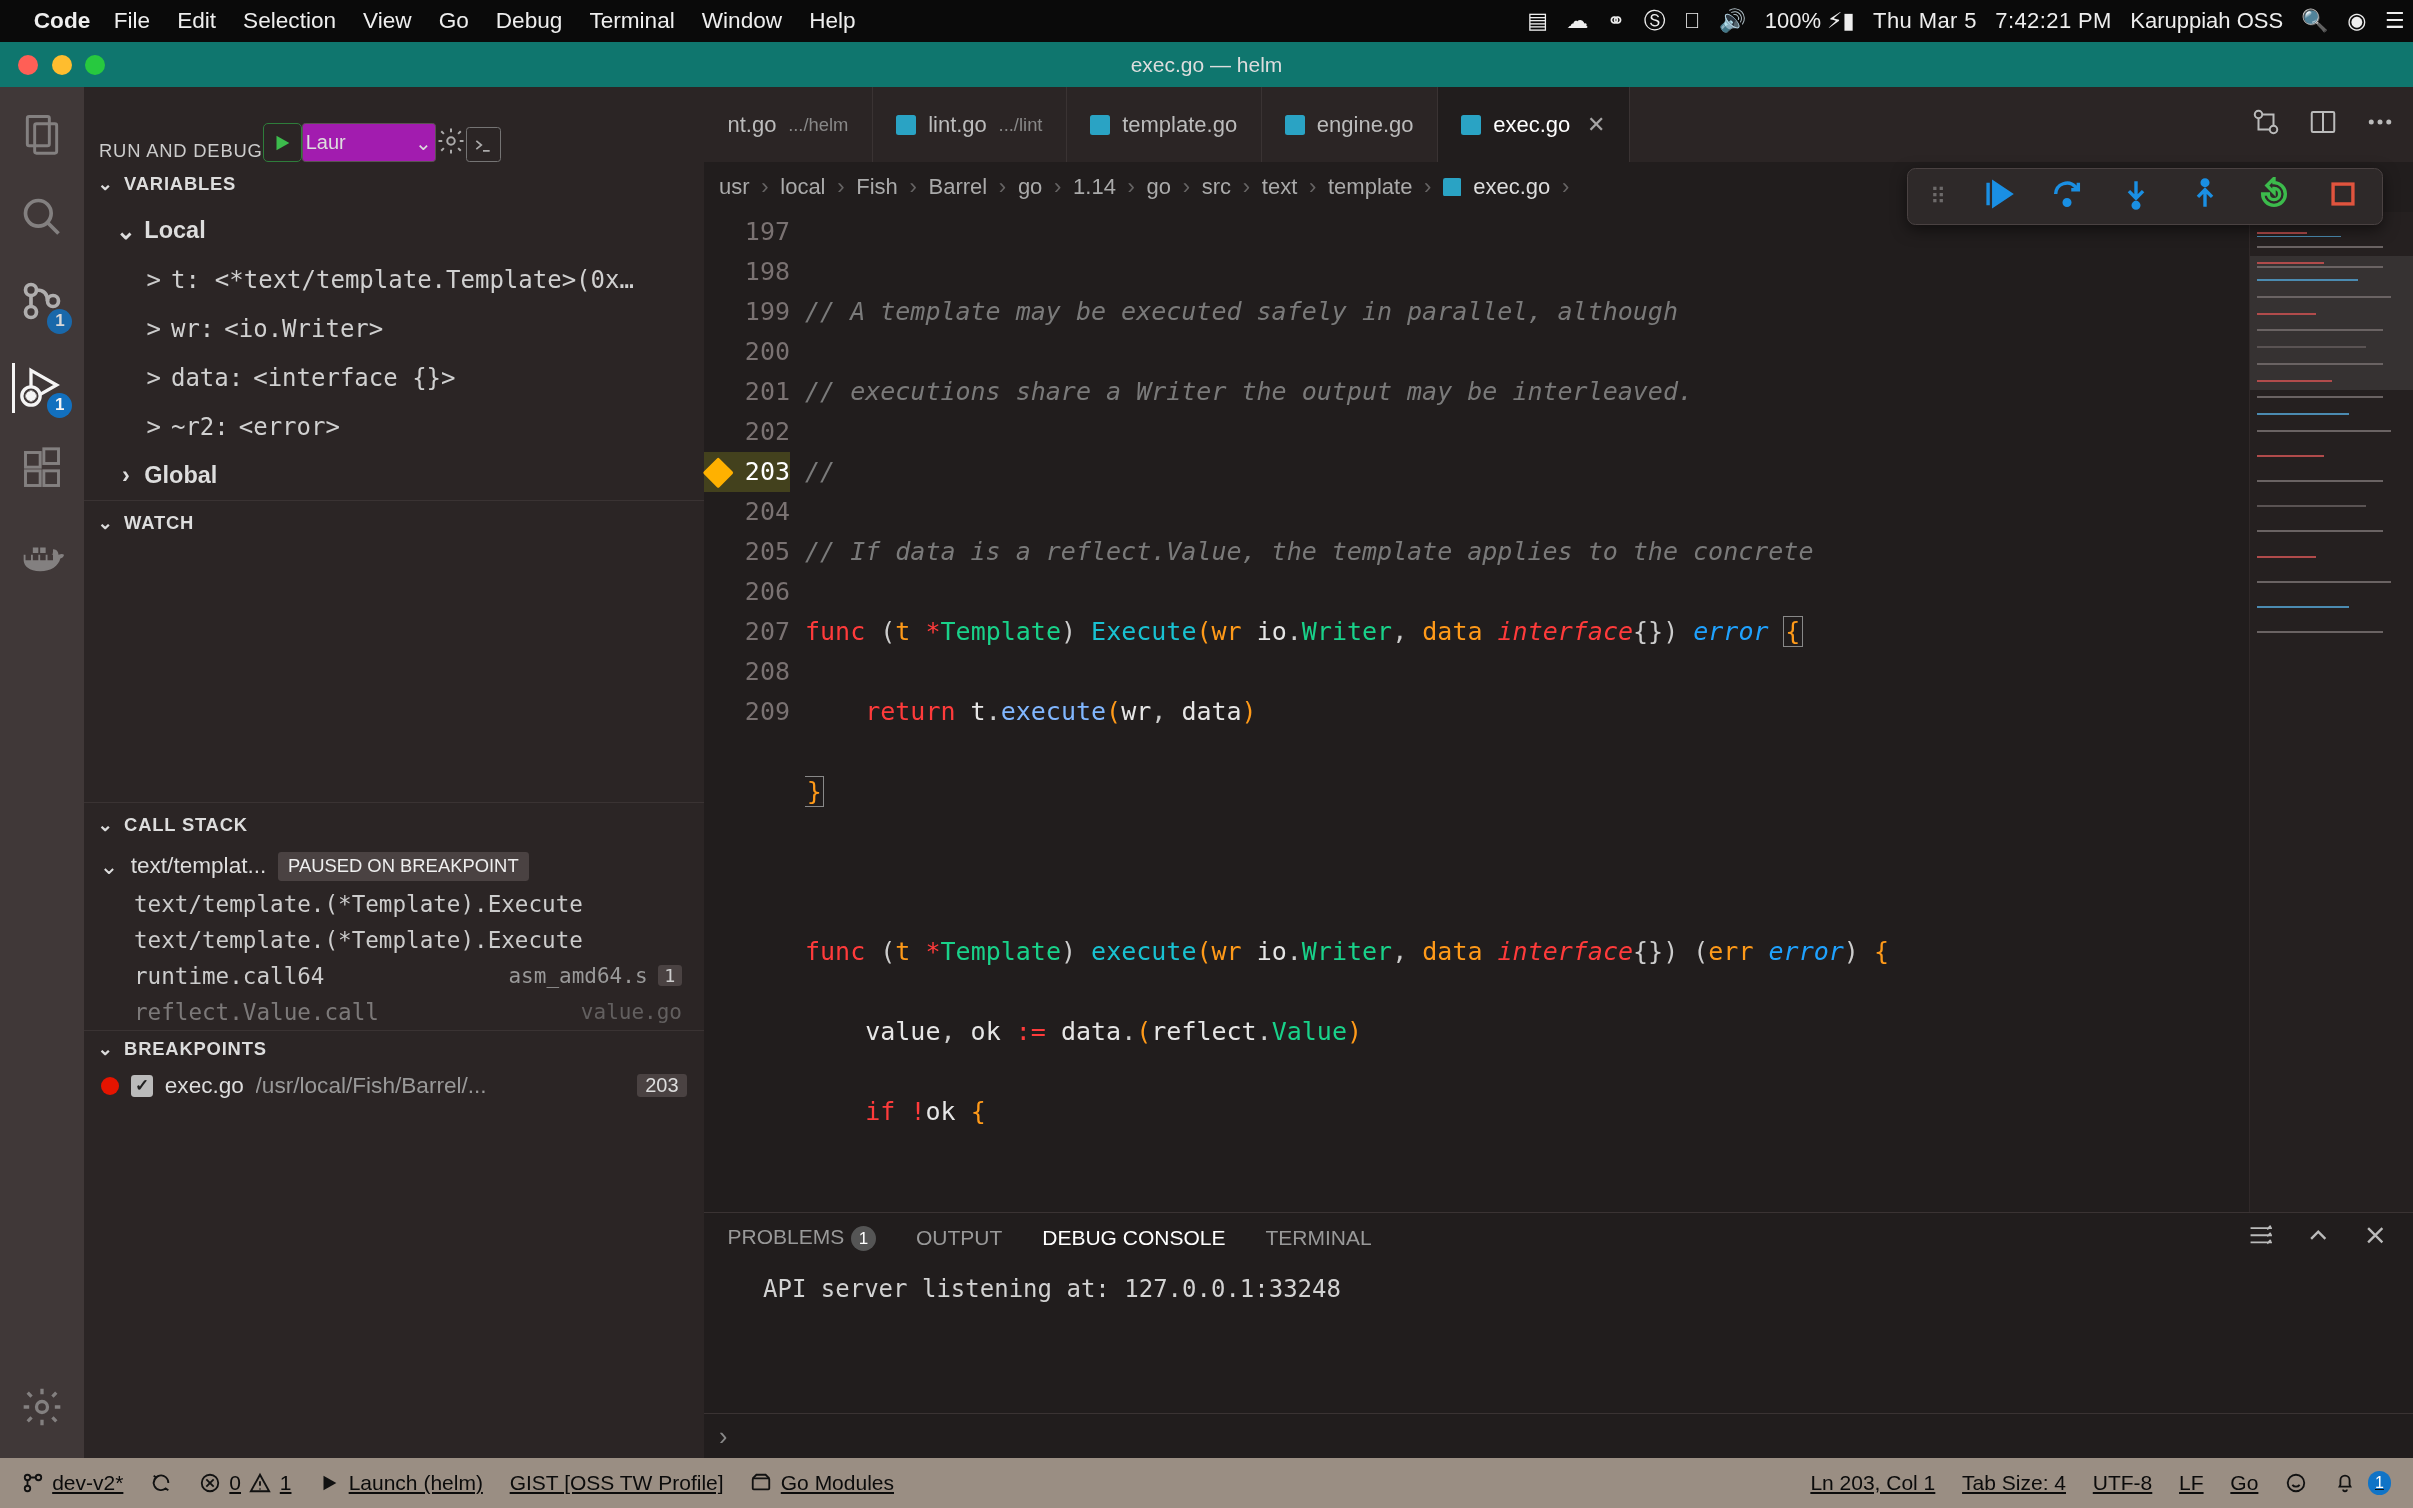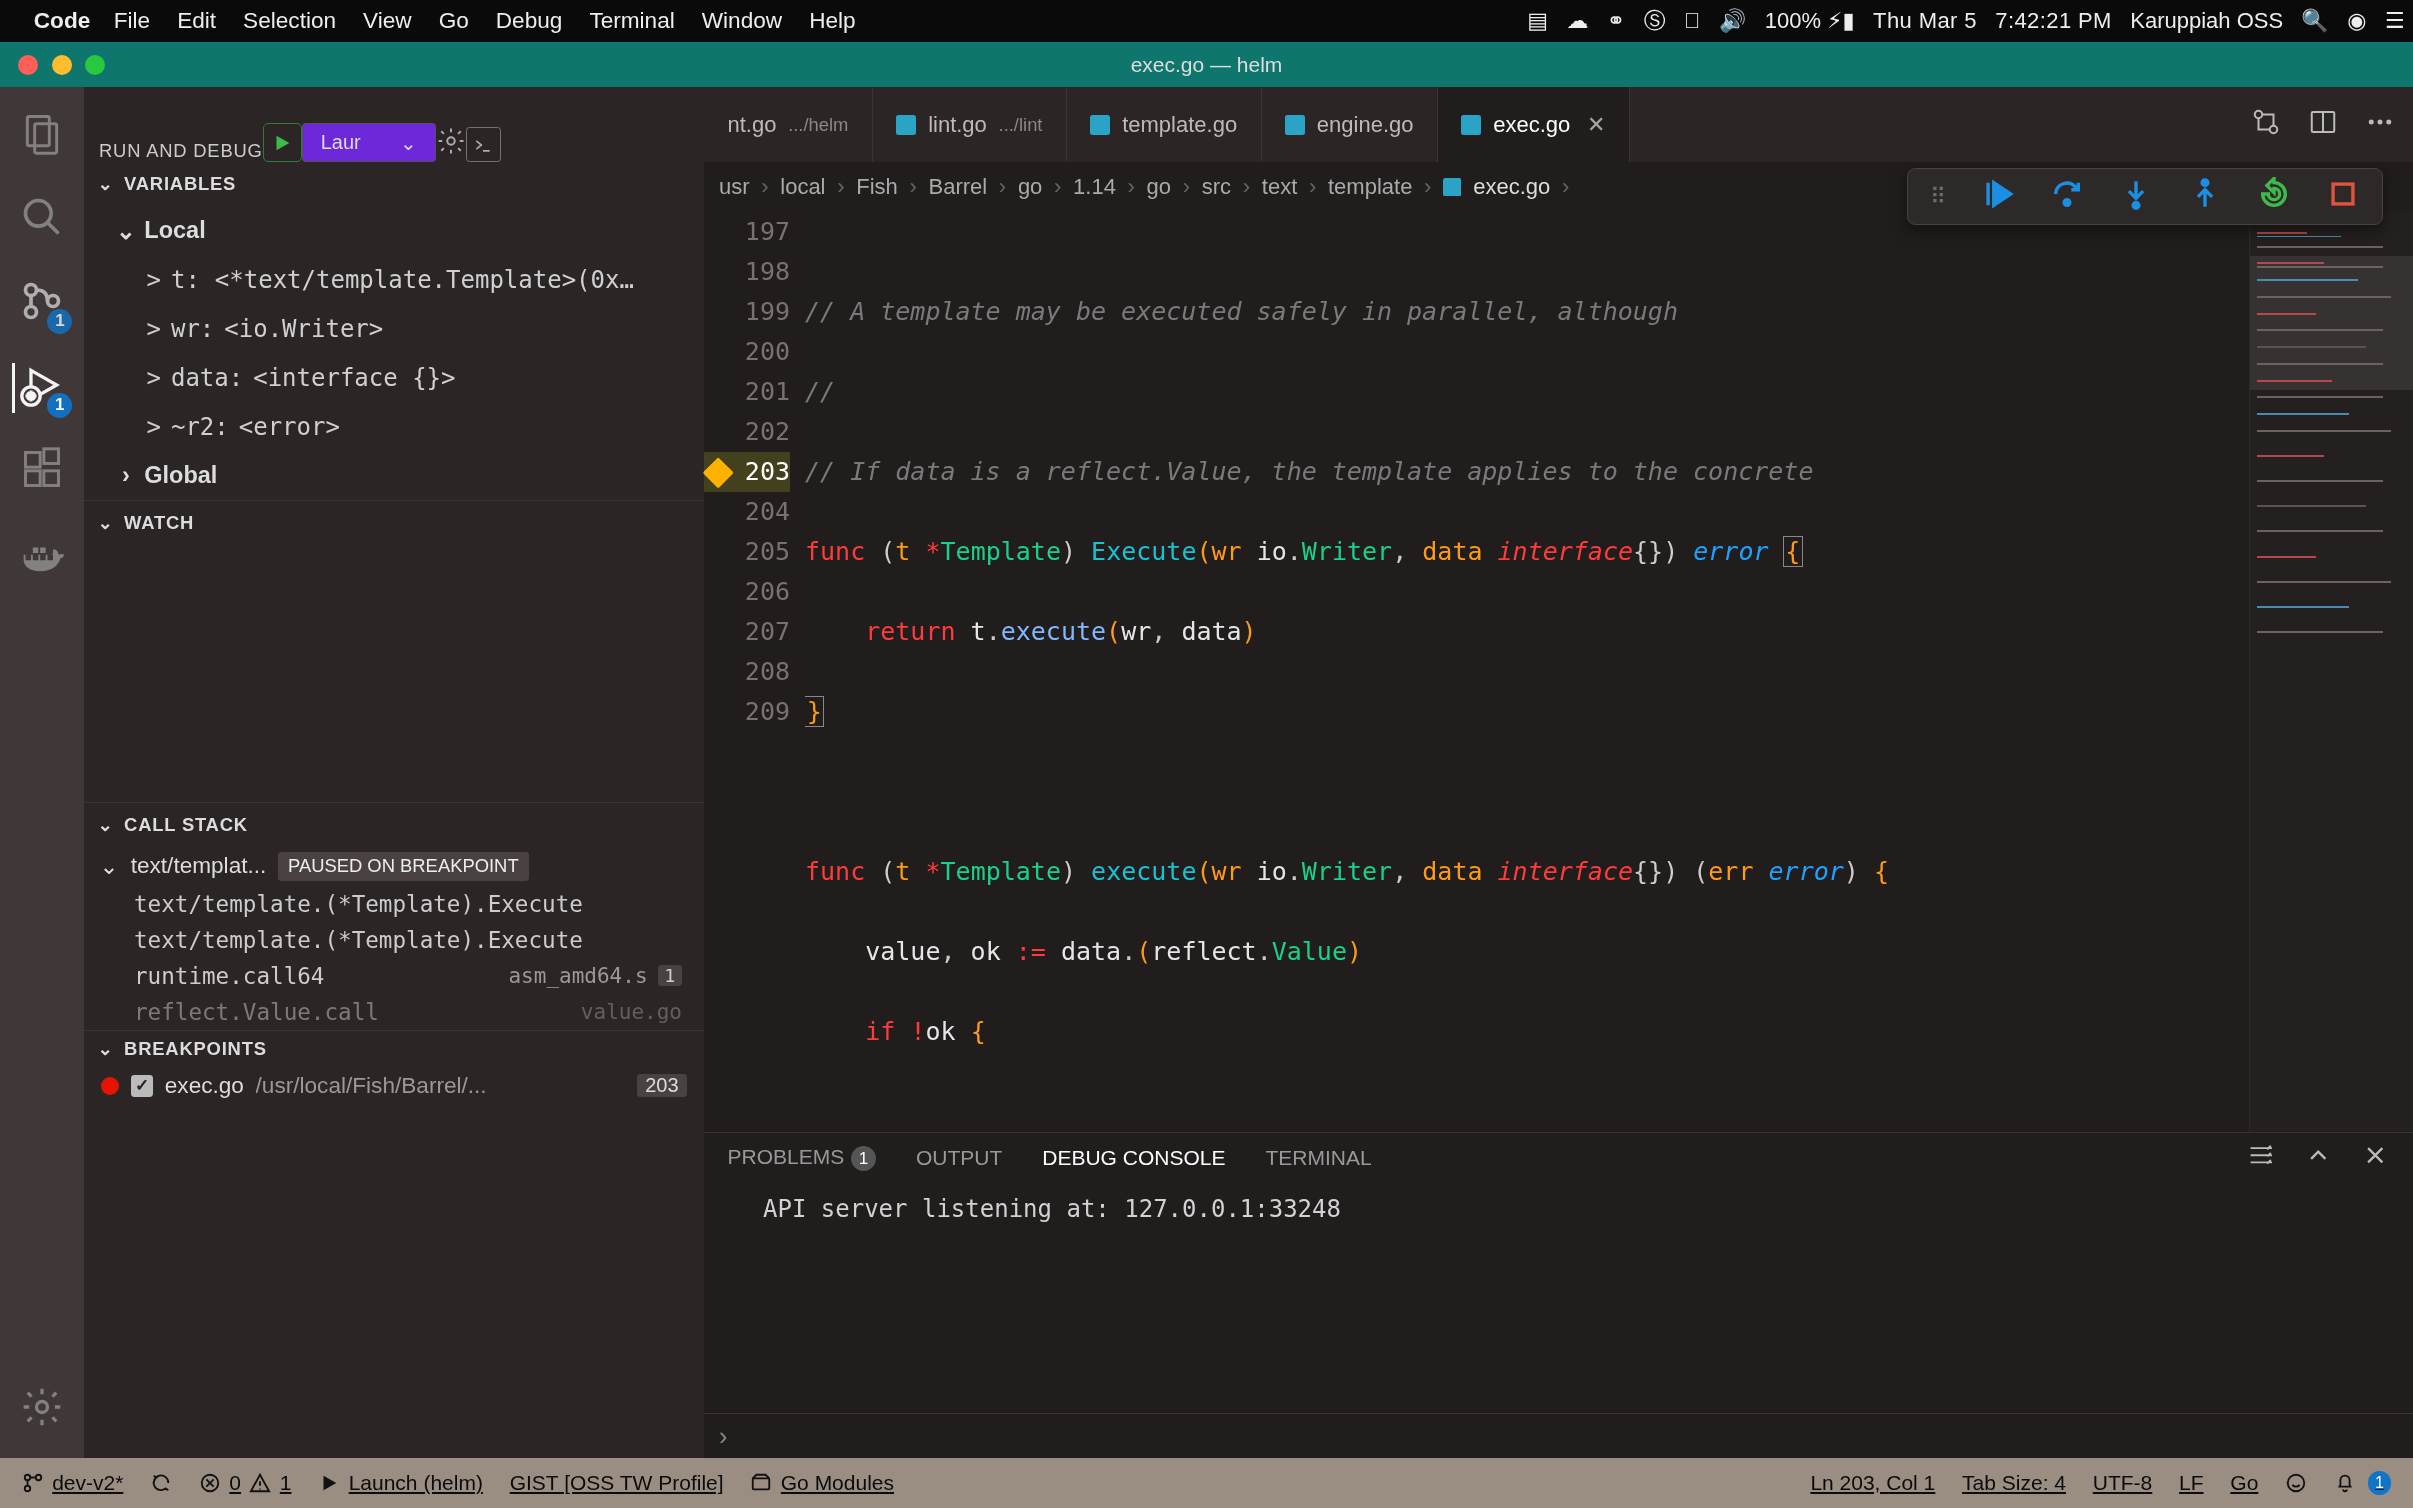--- a/index.html
+++ b/index.html
@@ -22,21 +22,21 @@
 .act-ico { position:relative; opacity:0.55; cursor:pointer;}
 .act-ico.active { opacity:0.95;}
 .act-ico.mid { opacity:0.8;}
 .act-ico svg { width:44px; height:44px; }
 .badge { position:absolute; bottom:-5px; right:-8.4px; background:#1074c7; color:#fff; border-radius:50%; min-width:25px; height:25px; display:flex; align-items:center; justify-content:center; font-size:17px; font-weight:600;}
 .activitybar .spacer { flex:1;}
 .sidebar { width:620px; background:#2b2525; display:flex; flex-direction:column; overflow:hidden;}
 .sb-top { height:75px; display:flex; align-items:flex-end; padding:0 15px; gap:0;}
 .sb-top .title { font-size:18.4px; color:#ccc; letter-spacing:0.8px;}
 .sb-top .play { width:39px; height:39px; border-radius:5px; border:0.8px solid #2e7d3b; display:flex; align-items:center; justify-content:center; color:#3cbb4c;}
-.sb-top .conf { flex:1 1 auto; background:#6d28d9; border:0.8px solid #5a5252; border-radius:3.4px; height:39px; display:flex; align-items:center; padding:0 18px; gap:8.4px; color:#ddd; font-size:20px; max-width:134px; }
+.sb-top .conf { flex:1 1 auto; background:#a21caf; border:0.8px solid #5a5252; border-radius:3.4px; height:39px; display:flex; align-items:center; padding:0 3px; gap:8.4px; color:#ddd; font-size:20px; max-width:134px; }
 .sb-top .ico-btn { opacity:0.8; }
 .sb-sec-head { display:flex; align-items:center; height:44px; padding:0 11.7px; gap:8.4px; color:#ddd; font-size:18.4px; font-weight:700; letter-spacing:0.8px;}
 .sb-sec-head.tight { height:37px;}
 .chev { width:20px; height:20px; display:inline-flex; align-items:center; justify-content:center; color:#ddd;}
 .var-group { padding-left:23.5px;}
 .var-scope-head { display:flex; align-items:center; gap:8.4px; height:49px; color:#ddd; font-weight:600; font-size:23.5px; padding-left:8.4px;}
 .var-row { display:flex; align-items:center; gap:10px; height:49px; padding-left:39px; font-family:Menlo,Monaco,Consolas,monospace; font-size:24px; color:#ccc;}
 .var-row .name{ color:#d0d0d0;}
 .var-row .val{ color:#d0d0d0;}
 .watch-area { flex:0 0 302px; border-top:0.8px solid #3a3333;}
@@ -446,20 +446,21 @@
           <div class="ln">204</div>
         <div class="ln">205</div>
           <div class="ln">206</div>
           <div class="ln">207</div>
           <div class="ln">208</div>
           <div class="ln">209</div>
       </div>
       <div class="code">
         <div class="hl-line" style="top:241px;"></div>
 <div class="line"><span class="tok-c">// A template may be executed safely in parallel, although</span></div>
+<div class="line"><span class="tok-c">// executions share a Writer the output may be interleaved.</span></div>
 <div class="line"><span class="tok-c">//</span></div>
 <div class="line"><span class="tok-c">// If data is a reflect.Value, the template applies to the concrete</span></div>
 <div class="line"><span class="tok-k">func</span> <span class="tok-pu">(</span><span class="tok-p">t</span> <span class="tok-k">*</span><span class="tok-t">Template</span><span class="tok-pu">)</span> <span class="tok-f">Execute</span><span class="tok-br">(</span><span class="tok-p">wr</span> <span class="tok-nm">io</span><span class="tok-pu">.</span><span class="tok-t">Writer</span><span class="tok-pu">,</span> <span class="tok-p">data</span> <span class="tok-i">interface</span><span class="tok-pu">{})</span> <span class="tok-e">error</span> <span class="tok-br bracket-hl">{</span></div>
 <div class="line">    <span class="tok-k">return</span> <span class="tok-nm">t</span><span class="tok-pu">.</span><span class="tok-f2">execute</span><span class="tok-br">(</span><span class="tok-nm">wr</span><span class="tok-pu">,</span> <span class="tok-nm">data</span><span class="tok-br">)</span></div>
 <div class="line"><span class="tok-br bracket-hl">}</span></div>
 <div class="line"></div>
 <div class="line"><span class="tok-k">func</span> <span class="tok-pu">(</span><span class="tok-p">t</span> <span class="tok-k">*</span><span class="tok-t">Template</span><span class="tok-pu">)</span> <span class="tok-f">execute</span><span class="tok-br">(</span><span class="tok-p">wr</span> <span class="tok-nm">io</span><span class="tok-pu">.</span><span class="tok-t">Writer</span><span class="tok-pu">,</span> <span class="tok-p">data</span> <span class="tok-i">interface</span><span class="tok-pu">{})</span> <span class="tok-pu">(</span><span class="tok-p">err</span> <span class="tok-e">error</span><span class="tok-pu">)</span> <span class="tok-br">{</span></div>
 <div class="line">    <span class="tok-nm">value</span><span class="tok-pu">,</span> <span class="tok-nm">ok</span> <span class="tok-k">:=</span> <span class="tok-nm">data</span><span class="tok-pu">.</span><span class="tok-br">(</span><span class="tok-nm">reflect</span><span class="tok-pu">.</span><span class="tok-t">Value</span><span class="tok-br">)</span></div>
 <div class="line">    <span class="tok-k">if</span> <span class="tok-k">!</span><span class="tok-nm">ok</span> <span class="tok-br">{</span></div>
       </div>

